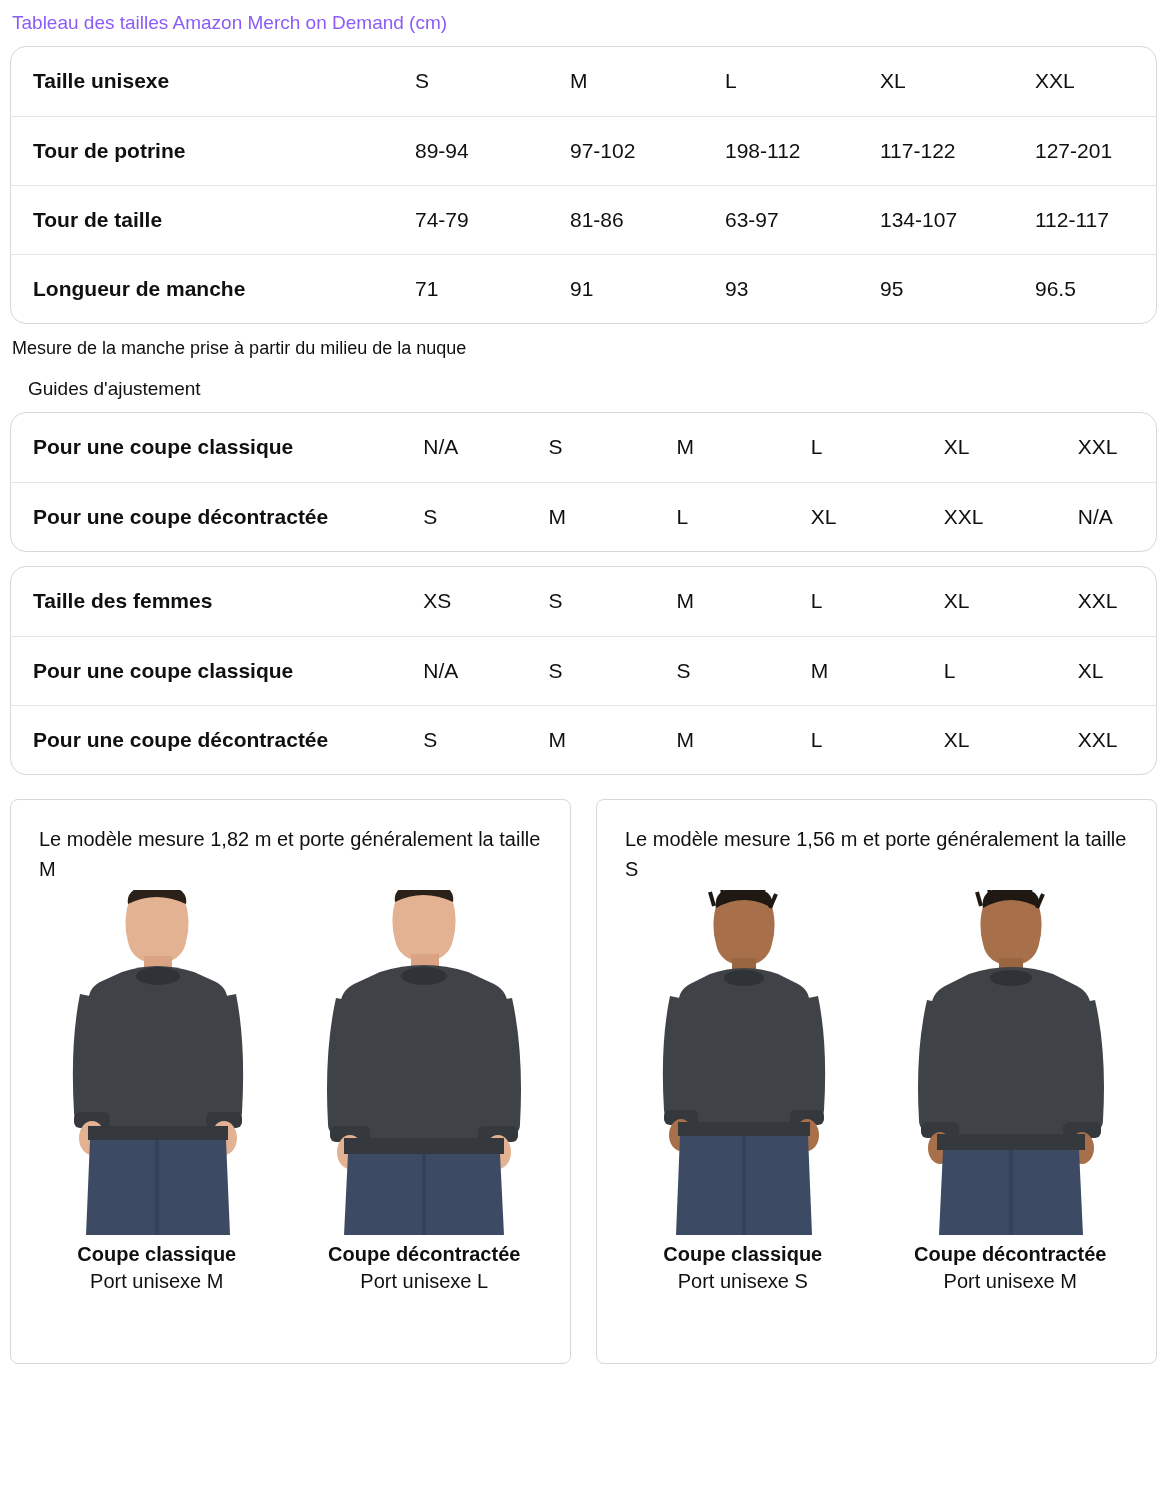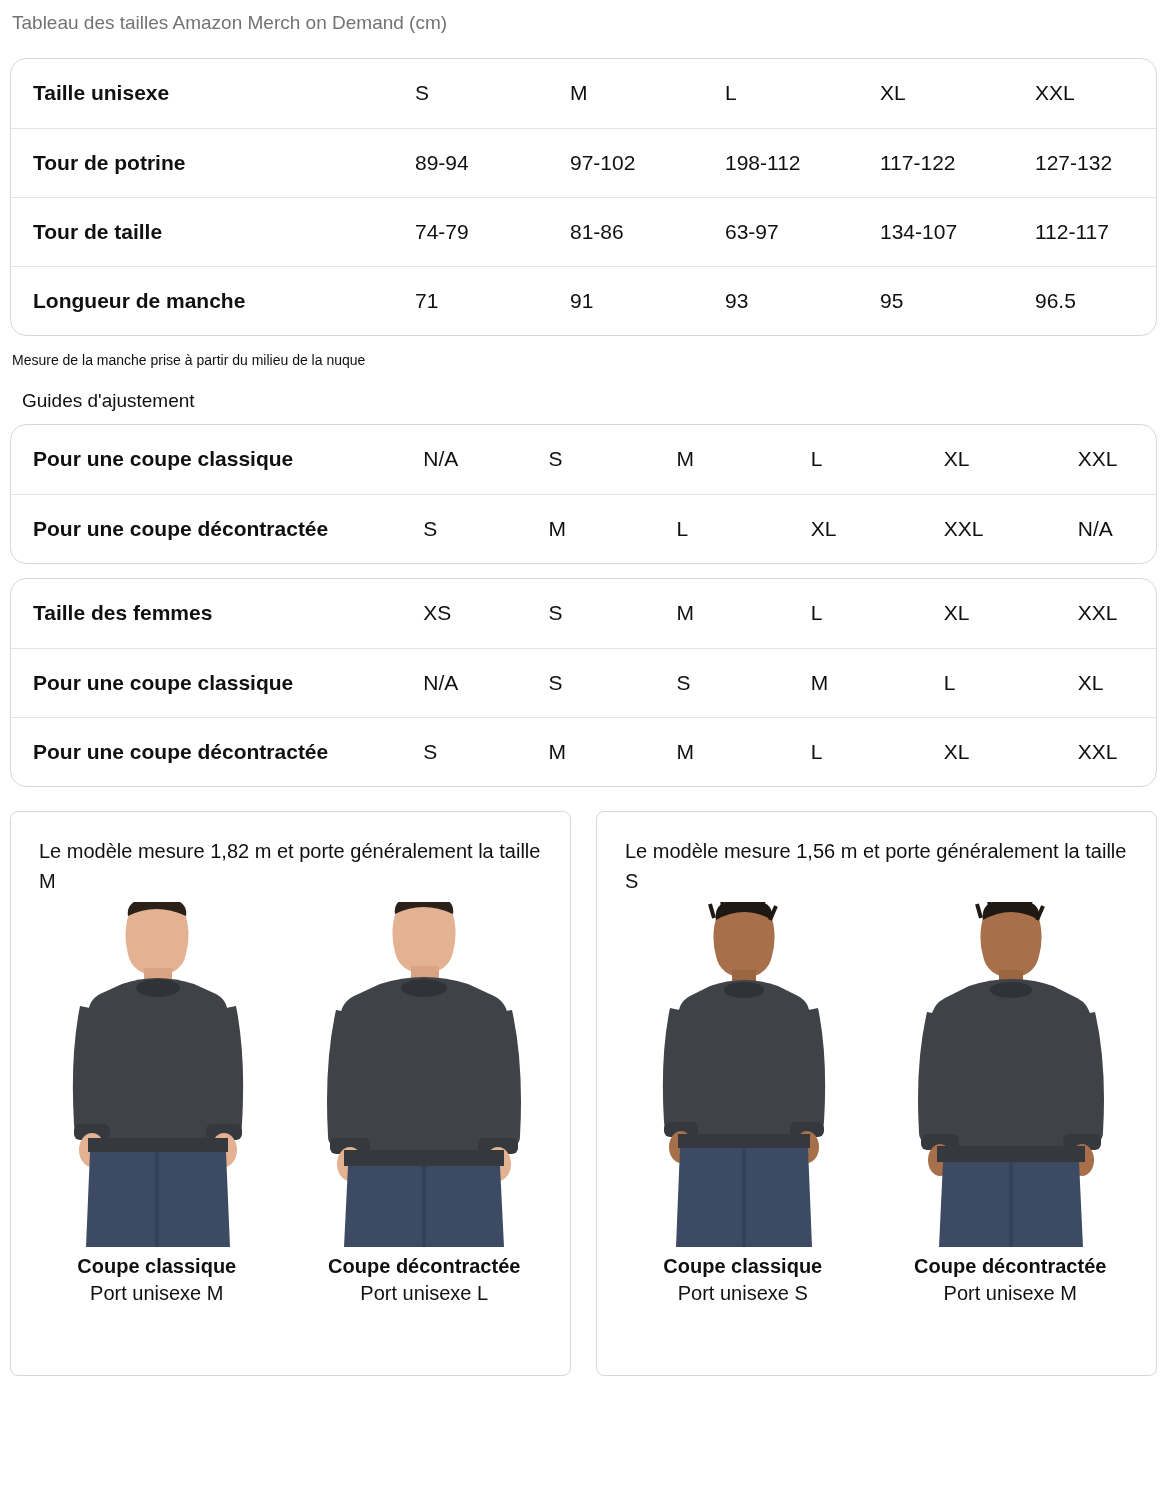--- a/index.html
+++ b/index.html
@@ -11,31 +11,31 @@
     color: #0f1111;
   }
   body {
     width: 1167px;
     min-height: 1500px;
     padding: 8px 10px 0 10px;
   }
   .page-title {
     font-size: 19px;
     line-height: 26px;
-    color: #737373;
-    margin: 2px 0 22px 2px;
+    color: #8b5cf6;
+    margin: 2px 0 10px 2px;
   }
   .section-label {
     font-size: 19px;
     line-height: 26px;
     color: #0f1111;
-    margin: 16px 0 10px 12px;
+    margin: 16px 0 10px 18px;
   }
   .note {
-    font-size: 14px;
+    font-size: 18px;
     line-height: 24px;
     color: #0f1111;
     margin: 12px 0 0 2px;
   }
   .table-wrap {
     width: 1147px;
     border: 1px solid #d5d9d9;
     border-radius: 16px;
     overflow: hidden;
   }
@@ -142,21 +142,21 @@
         <td>L</td>
         <td>XL</td>
         <td>XXL</td>
       </tr>
       <tr>
         <th class="rowhead">Tour de potrine</th>
         <td>89-94</td>
         <td>97-102</td>
         <td>198-112</td>
         <td>117-122</td>
-        <td>127-132</td>
+        <td>127-201</td>
       </tr>
       <tr>
         <th class="rowhead">Tour de taille</th>
         <td>74-79</td>
         <td>81-86</td>
         <td>63-97</td>
         <td>134-107</td>
         <td>112-117</td>
       </tr>
       <tr>

